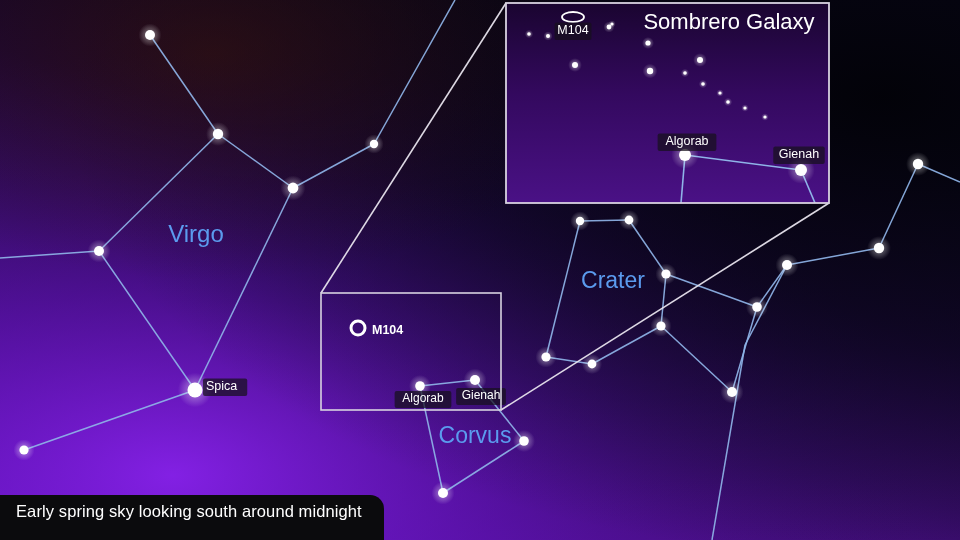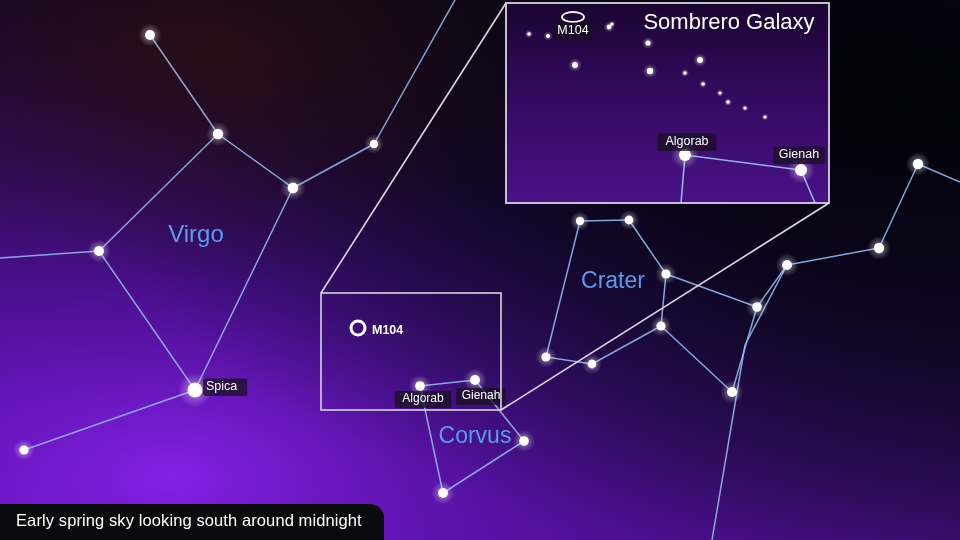--- a/index.html
+++ b/index.html
@@ -21,21 +21,21 @@
     top: 0;
     width: 960px;
     height: 540px;
     display: block;
   }
   .caption-bar {
     position: absolute;
     left: 0;
     bottom: 0;
     height: 32px;
-    padding: 0 22px 4px 16px;
+    padding: 0 22px 13px 16px;
     display: flex;
     align-items: center;
     background: #0b0b0d;
     border-top-right-radius: 14px;
     color: #ffffff;
     font-size: 16.5px;
     letter-spacing: 0.1px;
     white-space: nowrap;
     z-index: 30;
     margin-top: 17px;

